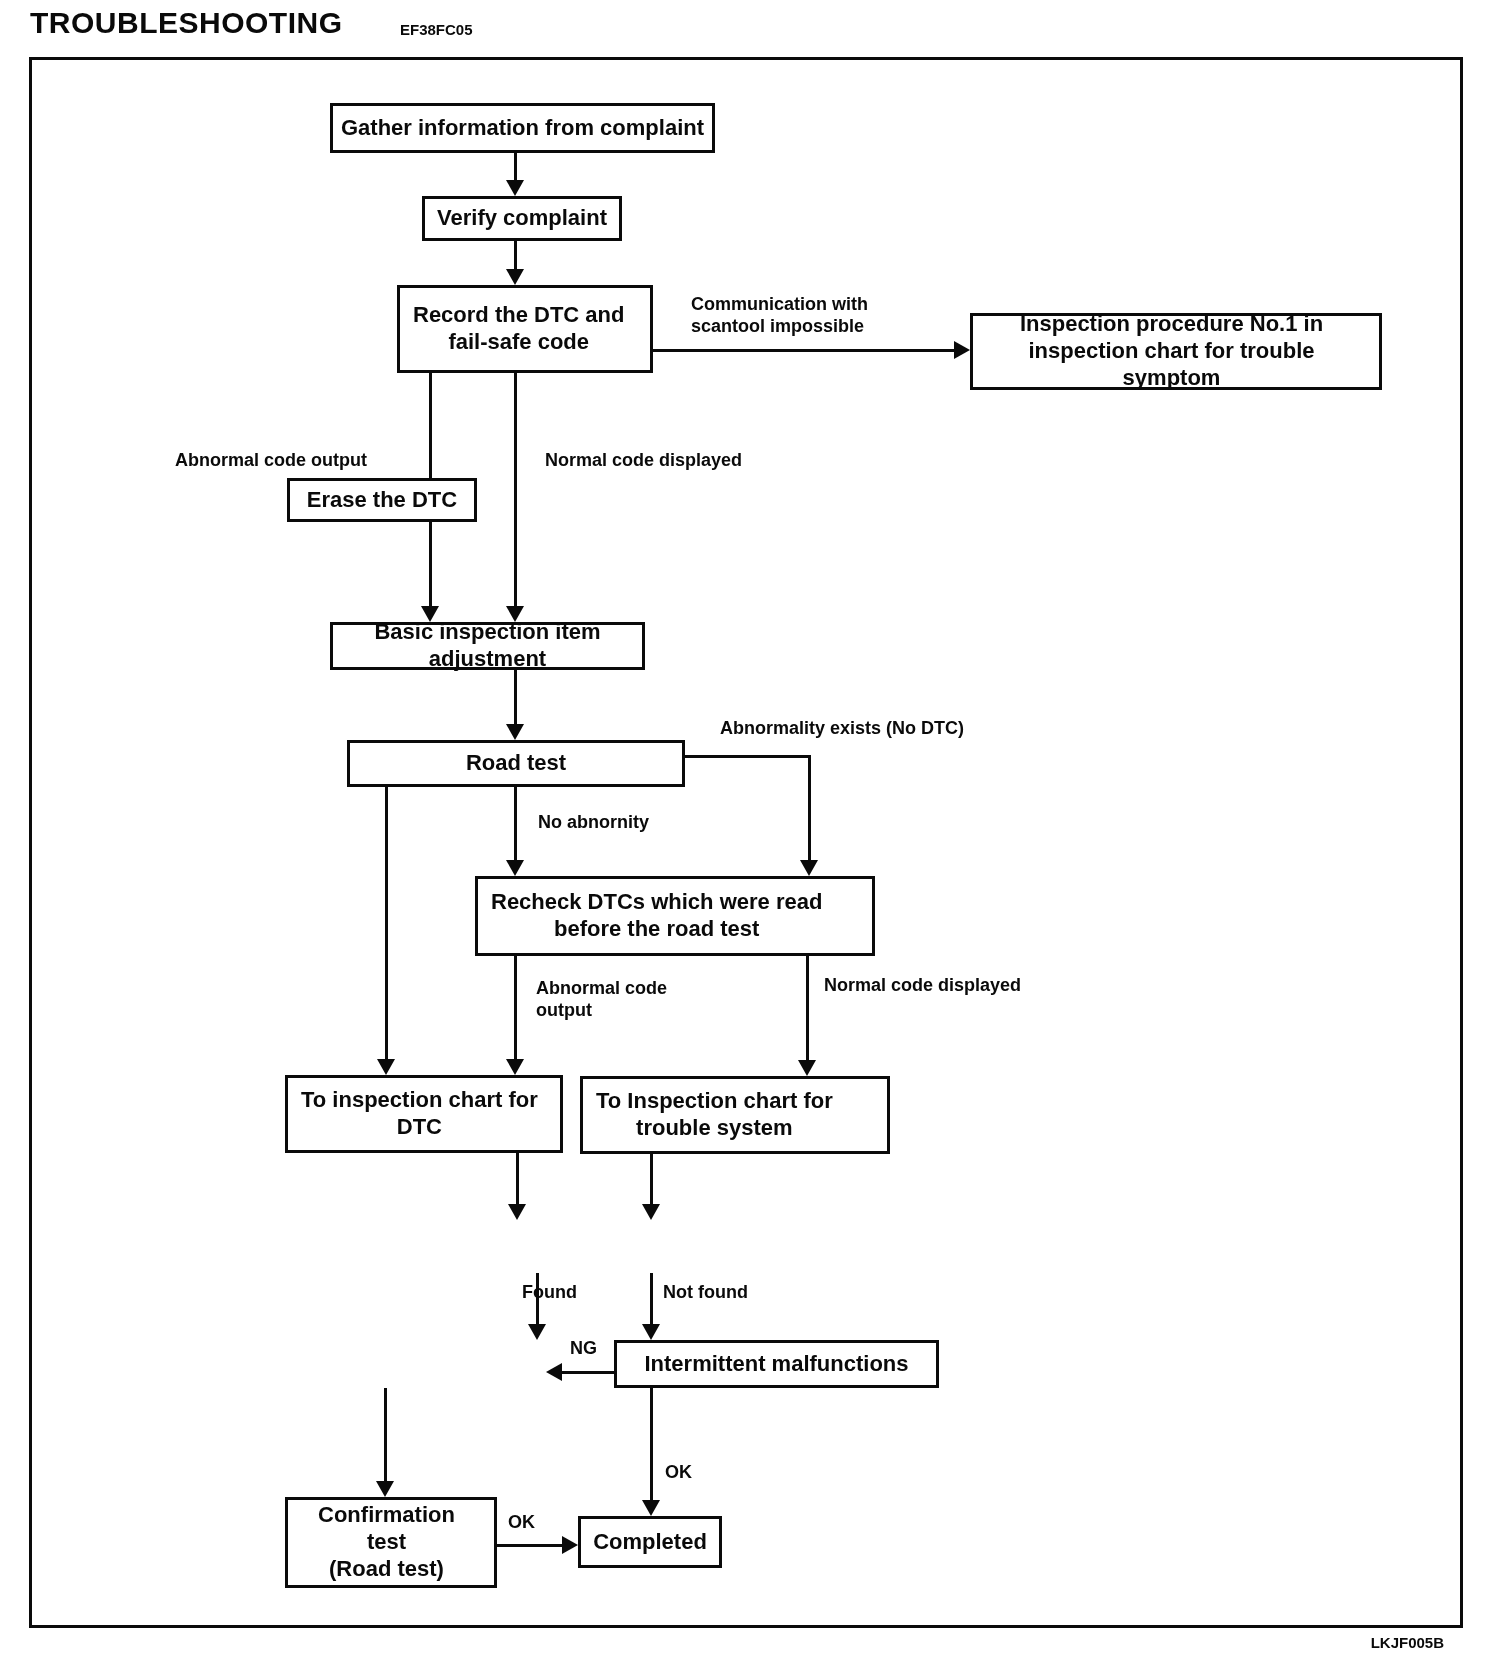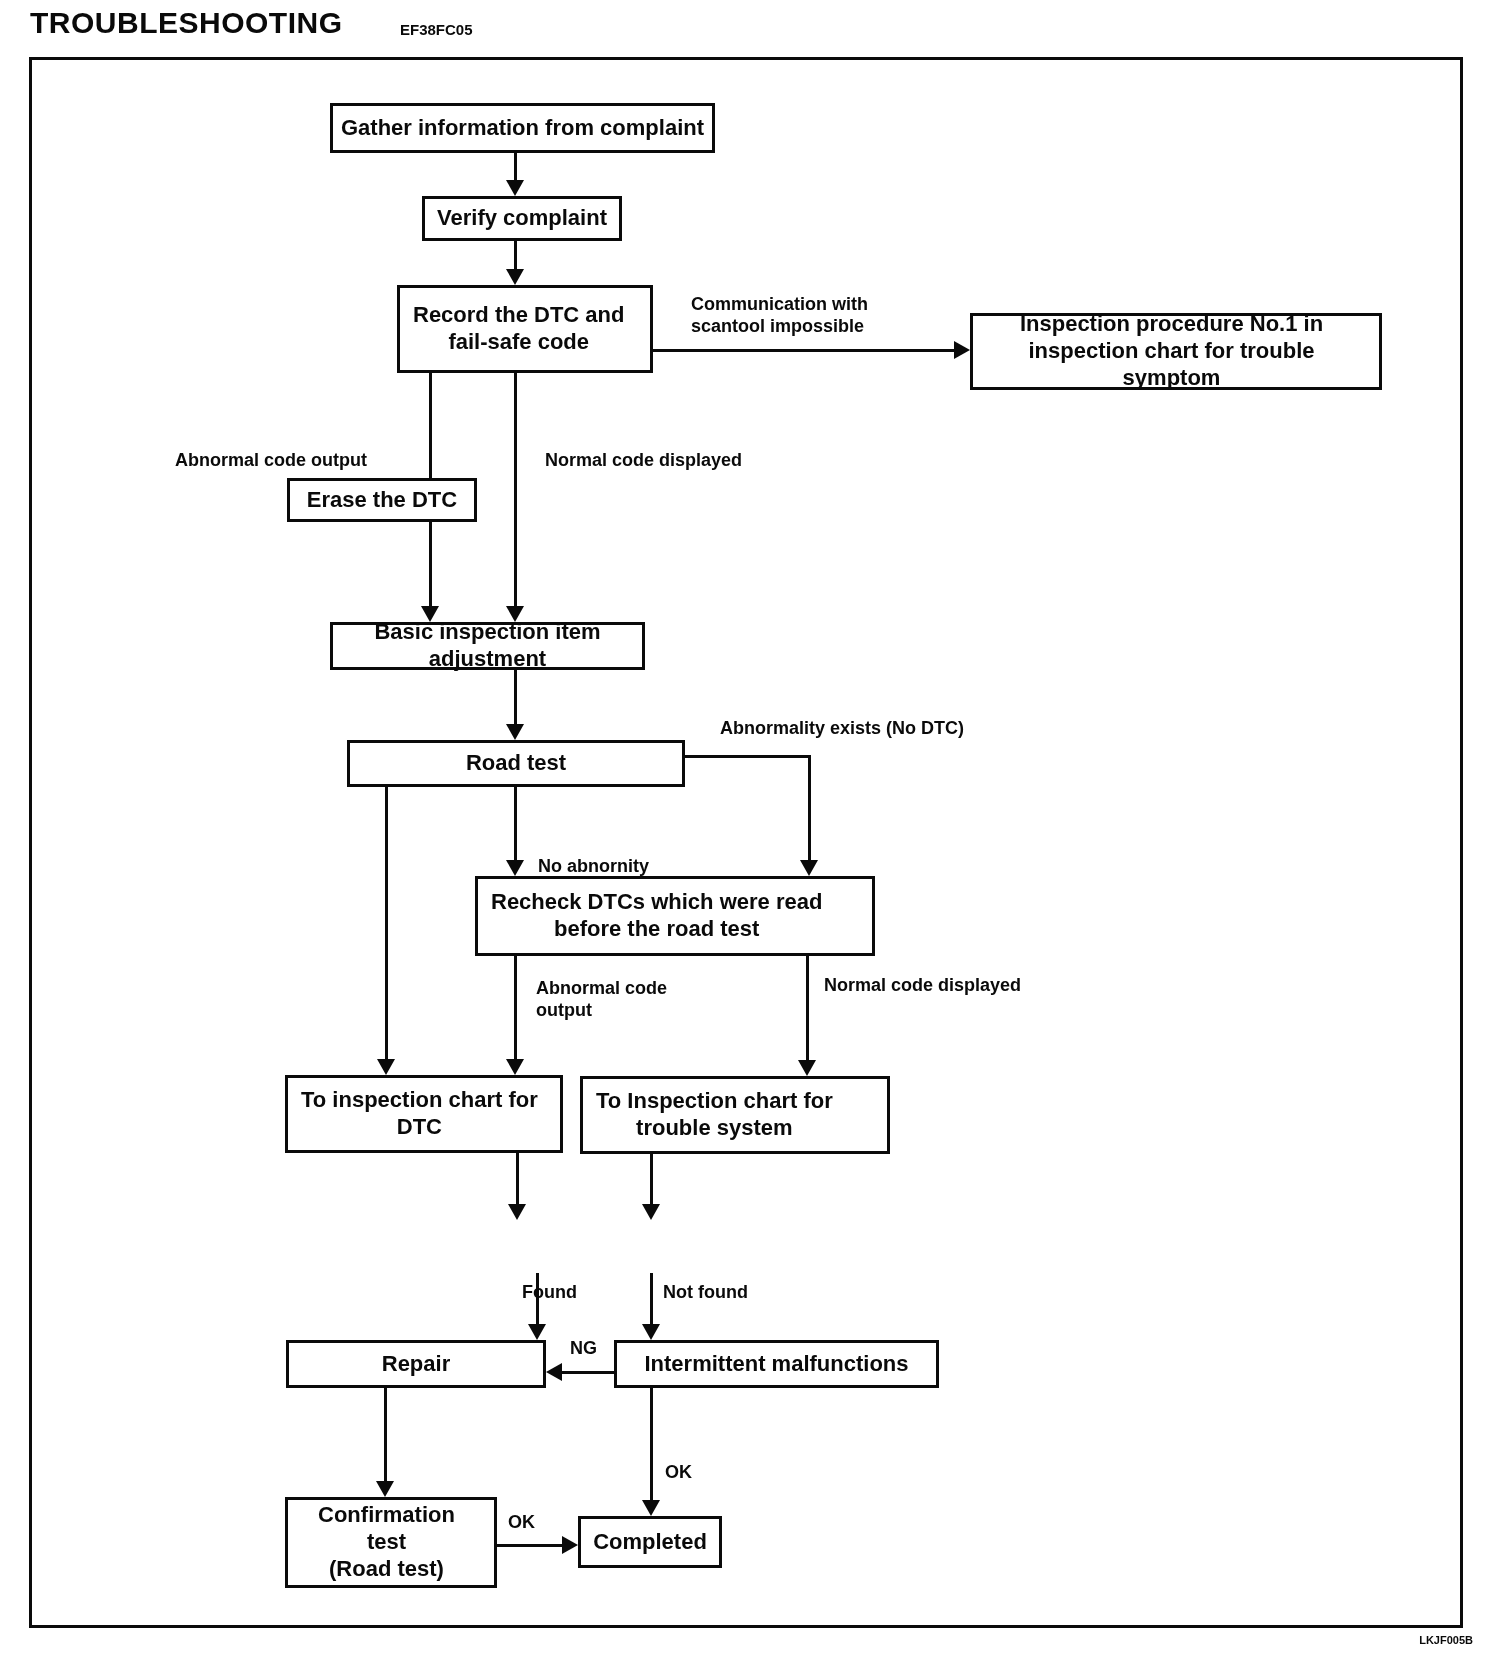--- a/index.html
+++ b/index.html
@@ -13,22 +13,22 @@
   }
   .doc-title{
     position:absolute;left:30px;top:6px;
     font-size:30px;font-weight:bold;letter-spacing:0.5px;color:#0a0a0a;
   }
   .doc-code{
     position:absolute;left:400px;top:21px;
     font-size:15px;font-weight:bold;color:#0a0a0a;
   }
   .figure-code{
-    position:absolute;right:31px;top:1634px;
-    font-size:11px;font-weight:bold;color:#0a0a0a;
+    position:absolute;right:60px;top:1634px;
+    font-size:15px;font-weight:bold;color:#0a0a0a;
   }
   .frame{
     position:absolute;left:29px;top:57px;width:1434px;height:1571px;
     border:3px solid #0a0a0a;box-sizing:border-box;background:#ffffff;
   }
   .node{
     position:absolute;
     background:#ffffff;
     border:3px solid #0a0a0a;
     box-sizing:border-box;
@@ -84,39 +84,38 @@
   <div class="node left" style="left:475px;top:876px;width:400px;height:80px;">Recheck DTCs which were read
 before the road test</div>
 
   <div class="node left" style="left:285px;top:1075px;width:278px;height:78px;">To inspection chart for
 DTC</div>
 
   <div class="node left" style="left:580px;top:1076px;width:310px;height:78px;">To Inspection chart for
 trouble system</div>
 
 
-  <div class="node center" style="left:286px;top:1340px;width:260px;height:48px;">Repair</div>
 
   <div class="node center" style="left:614px;top:1340px;width:325px;height:48px;text-align:right;">Intermittent malfunctions</div>
 
   <div class="node left" style="left:285px;top:1497px;width:212px;height:91px;">Confirmation test
 (Road test)</div>
 
   <div class="node center" style="left:578px;top:1516px;width:144px;height:52px;">Completed</div>
 
   <div class="elabel" style="left:691px;top:294px;">Communication with
 scantool impossible</div>
 
   <div class="elabel" style="left:175px;top:450px;">Abnormal code output</div>
 
   <div class="elabel" style="left:545px;top:450px;">Normal code displayed</div>
 
   <div class="elabel" style="left:720px;top:718px;">Abnormality exists (No DTC)</div>
 
-  <div class="elabel" style="left:538px;top:856px;">No abnornity</div>
+  <div class="elabel" style="left:538px;top:812px;">No abnornity</div>
 
   <div class="elabel" style="left:536px;top:978px;">Abnormal code
 output</div>
 
   <div class="elabel" style="left:824px;top:975px;">Normal code displayed</div>
 
   <div class="elabel" style="left:522px;top:1282px;">Found</div>
 
   <div class="elabel" style="left:663px;top:1282px;">Not found</div>
 

